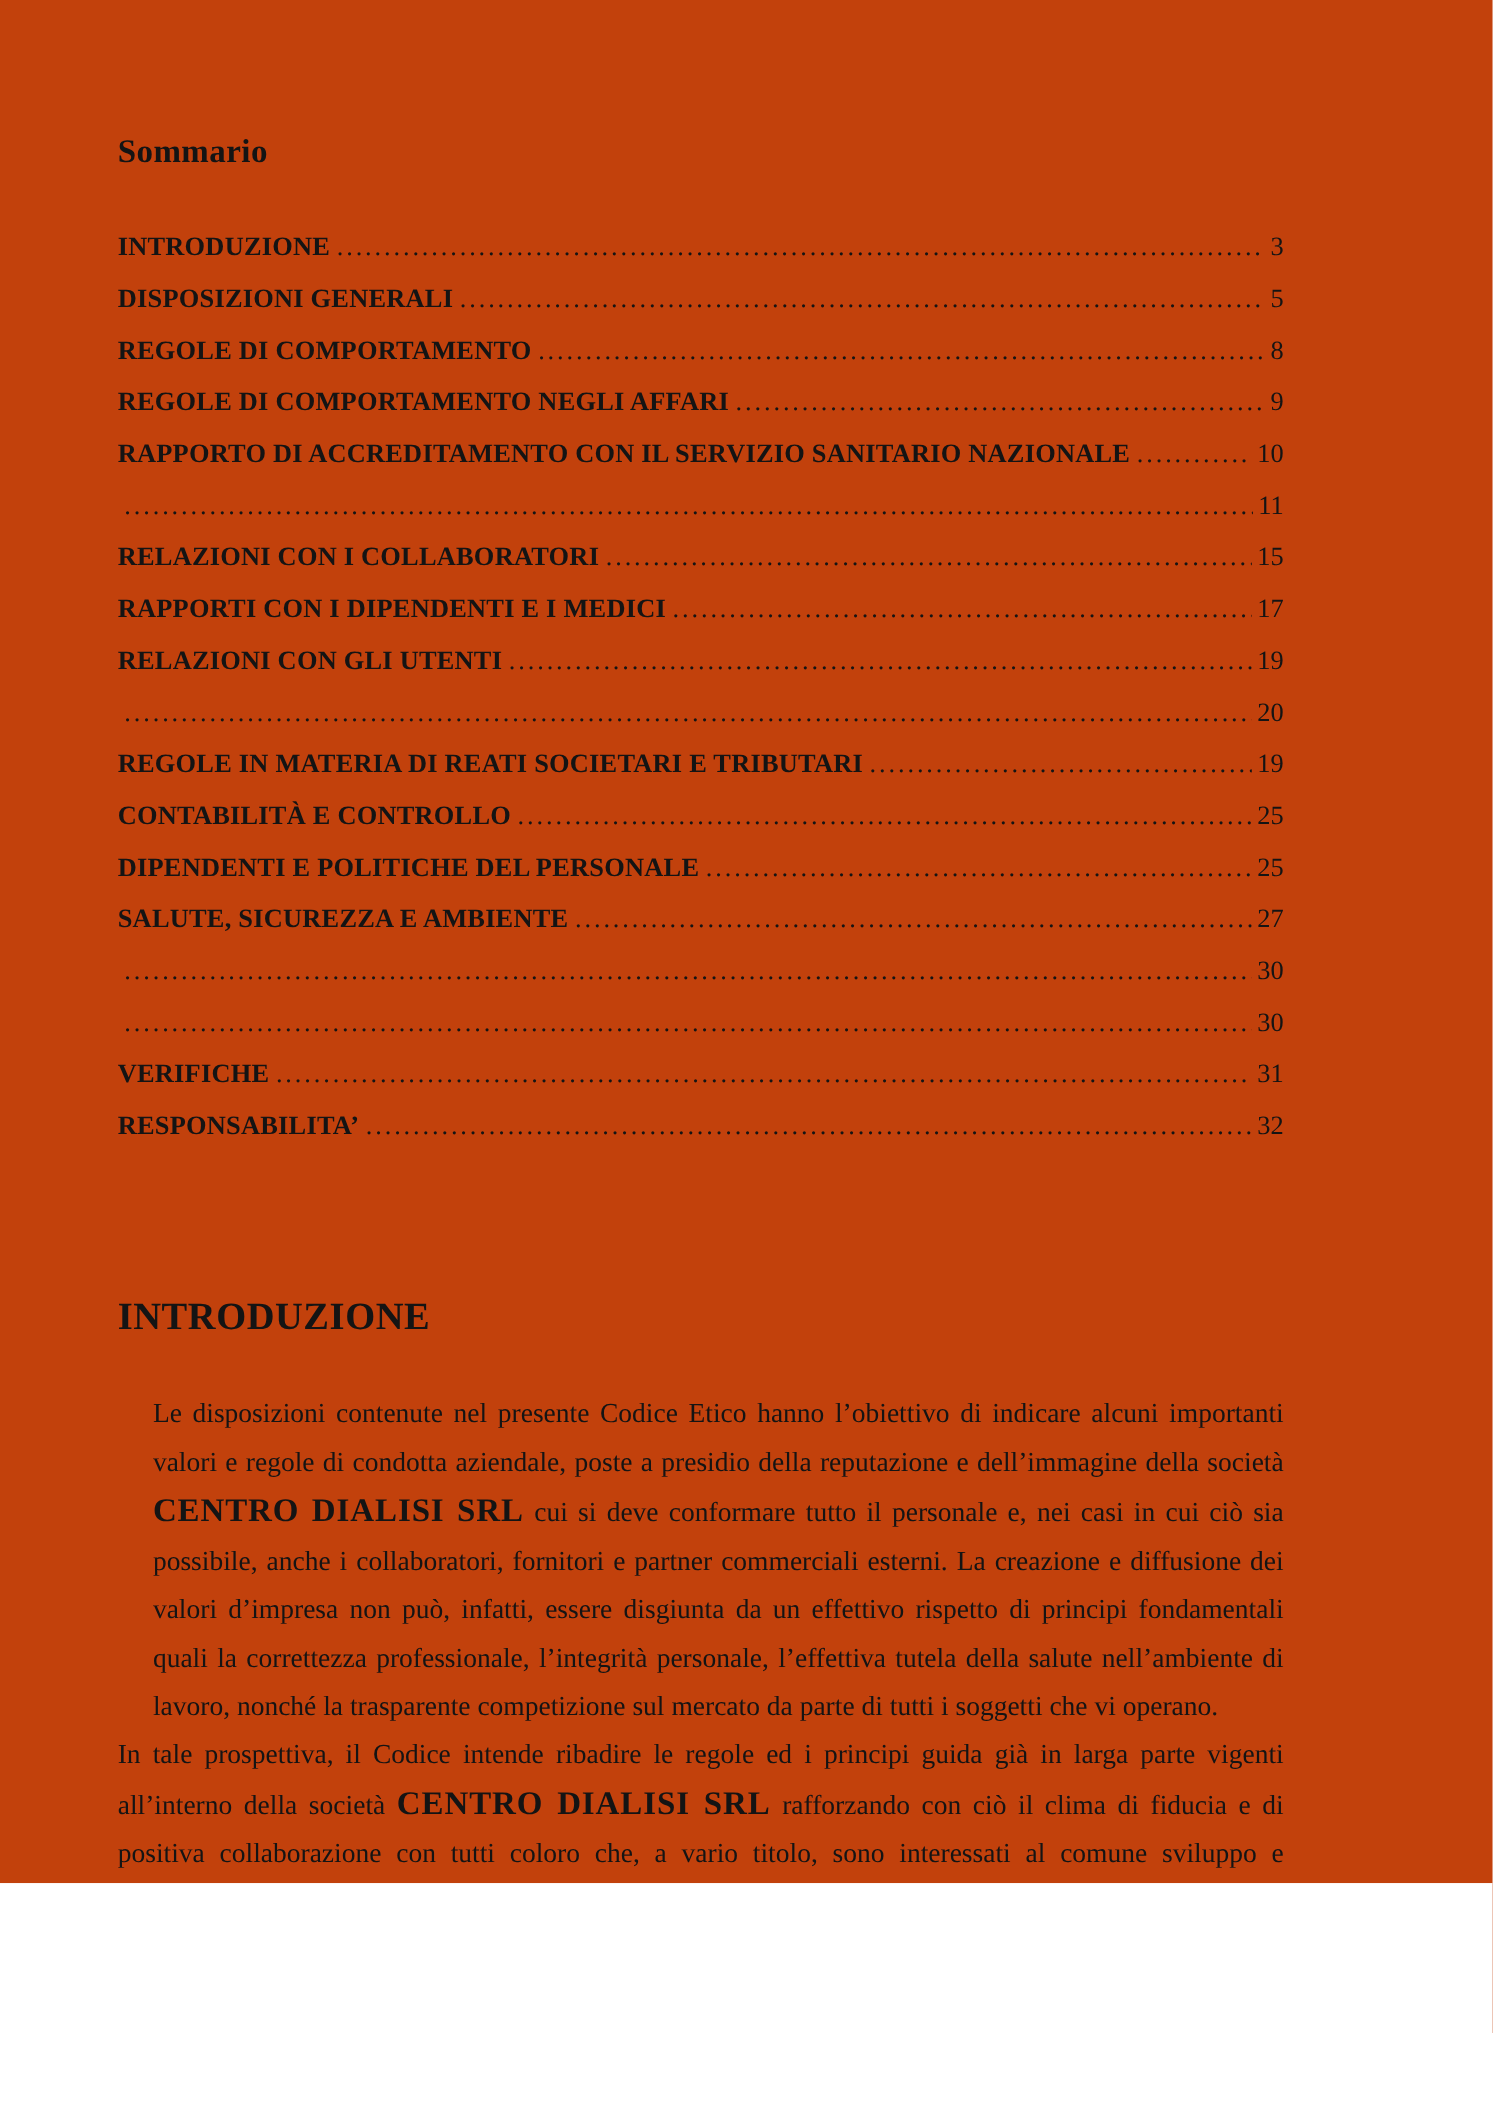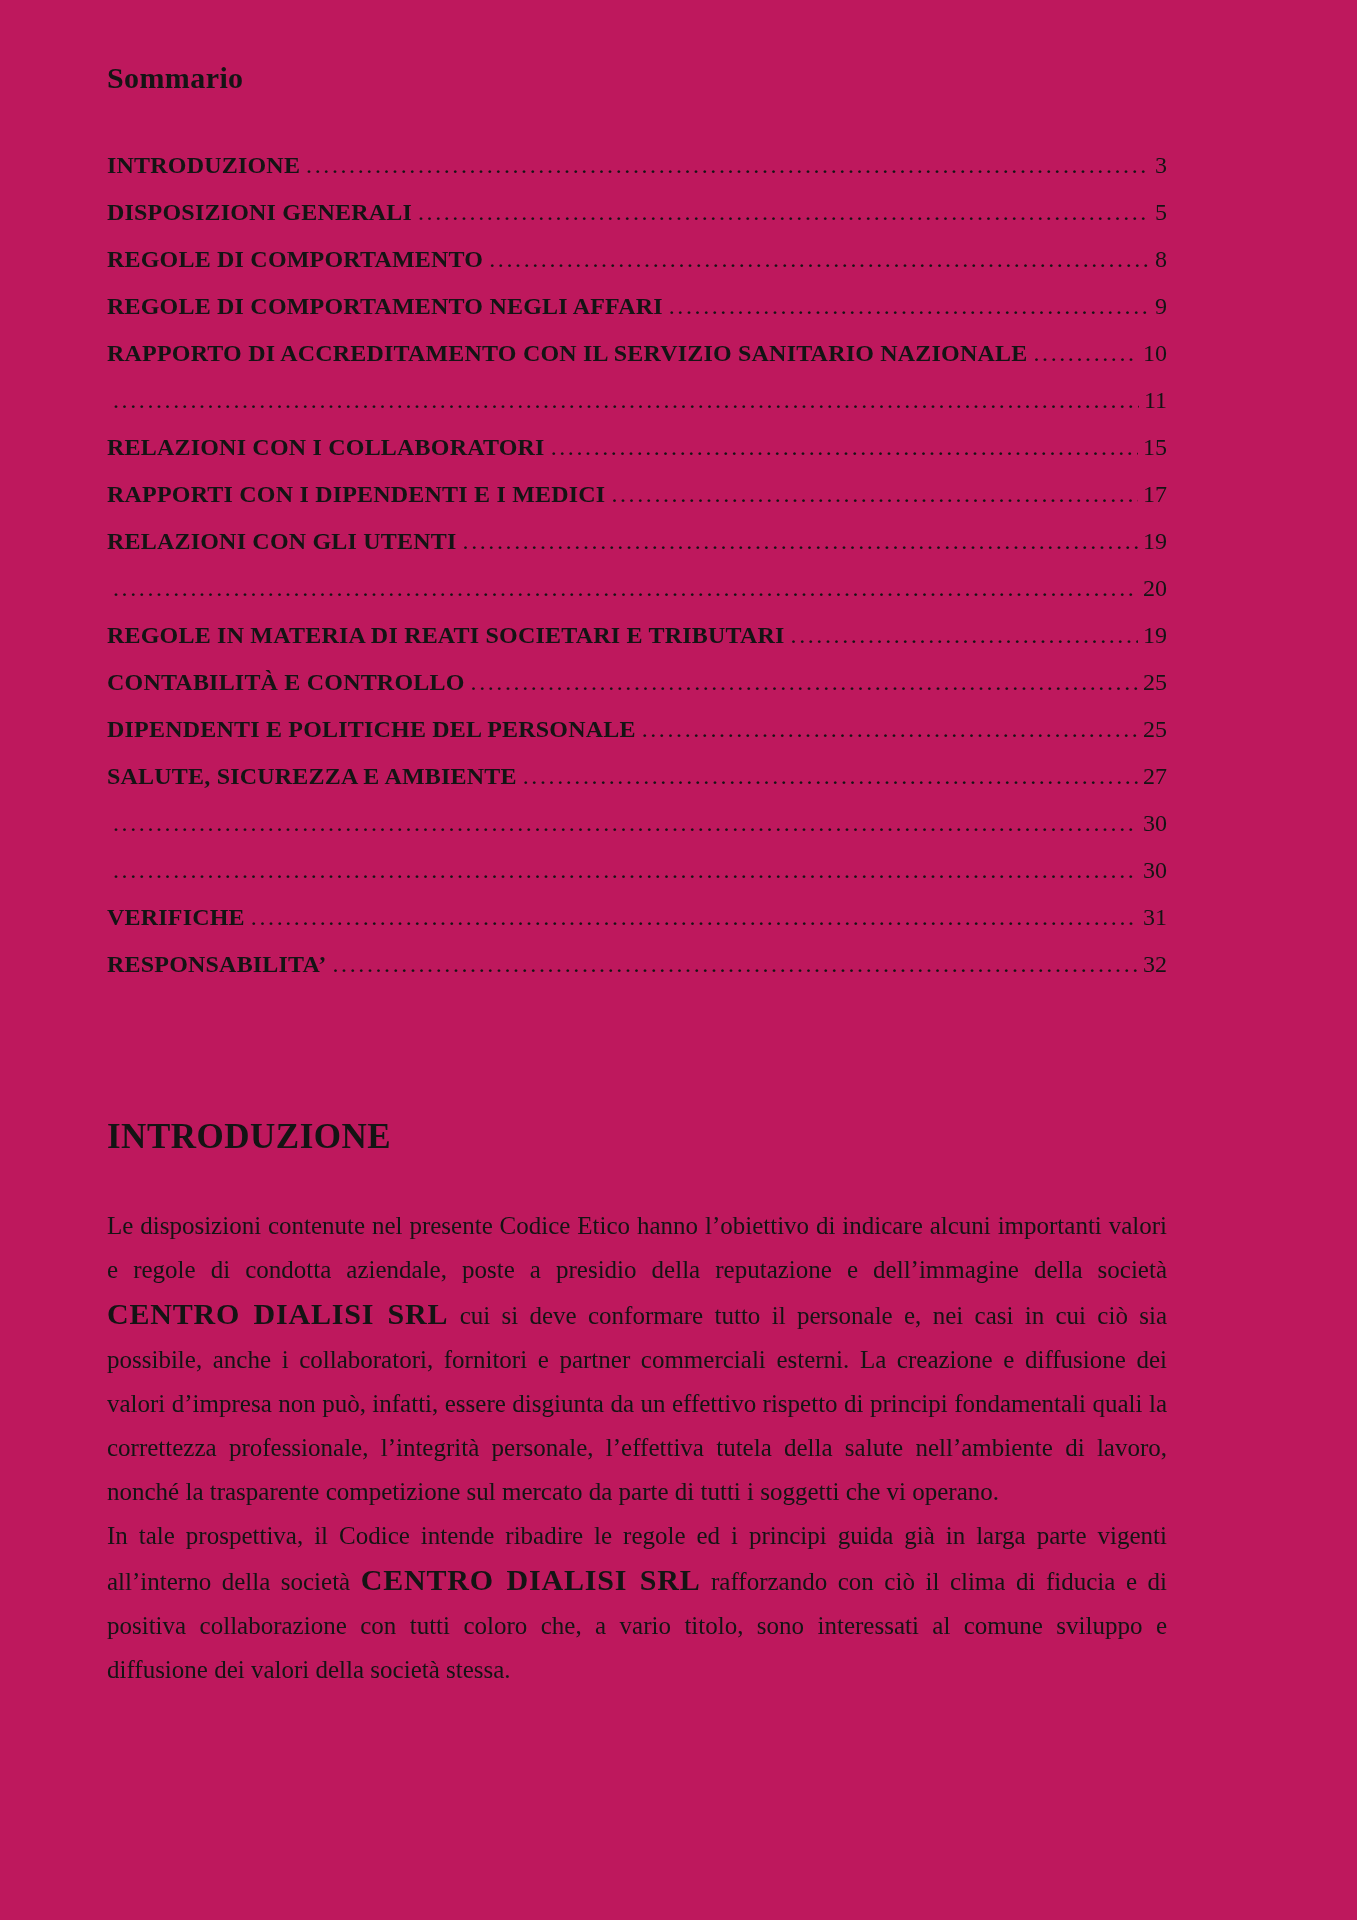--- a/index.html
+++ b/index.html
@@ -3,27 +3,27 @@
 <meta charset="utf-8">
 <style>
   html, body {
     margin: 0;
     padding: 0;
     background: #ffffff;
   }
   .page {
     position: relative;
     width: 1357px;
-    height: 1920px;
-    background: #be185d;
+    height: 1712px;
+    background: #c2410c;
     overflow: hidden;
     font-family: "Liberation Serif", "DejaVu Serif", serif;
     color: #141414;
     box-sizing: border-box;
-    padding: 60px 190px 0 107px;
+    padding: 120px 190px 0 107px;
   }
   .toc-title {
     margin: 0;
     font-size: 30px;
     line-height: 36px;
     font-weight: 700;
     letter-spacing: 0.4px;
   }
   .toc {
     margin-top: 56px;
@@ -61,20 +61,21 @@
     letter-spacing: 0.5px;
   }
   .body-para {
     margin: 0;
     text-align: justify;
     font-size: 25px;
     line-height: 44px;
   }
   .body-para.first {
     margin-top: 46px;
+    margin-left: 32px;
   }
   .company {
     font-weight: 700;
     font-size: 30px;
     letter-spacing: 0.8px;
   }
 </style>
 </head>
 <body>
 

